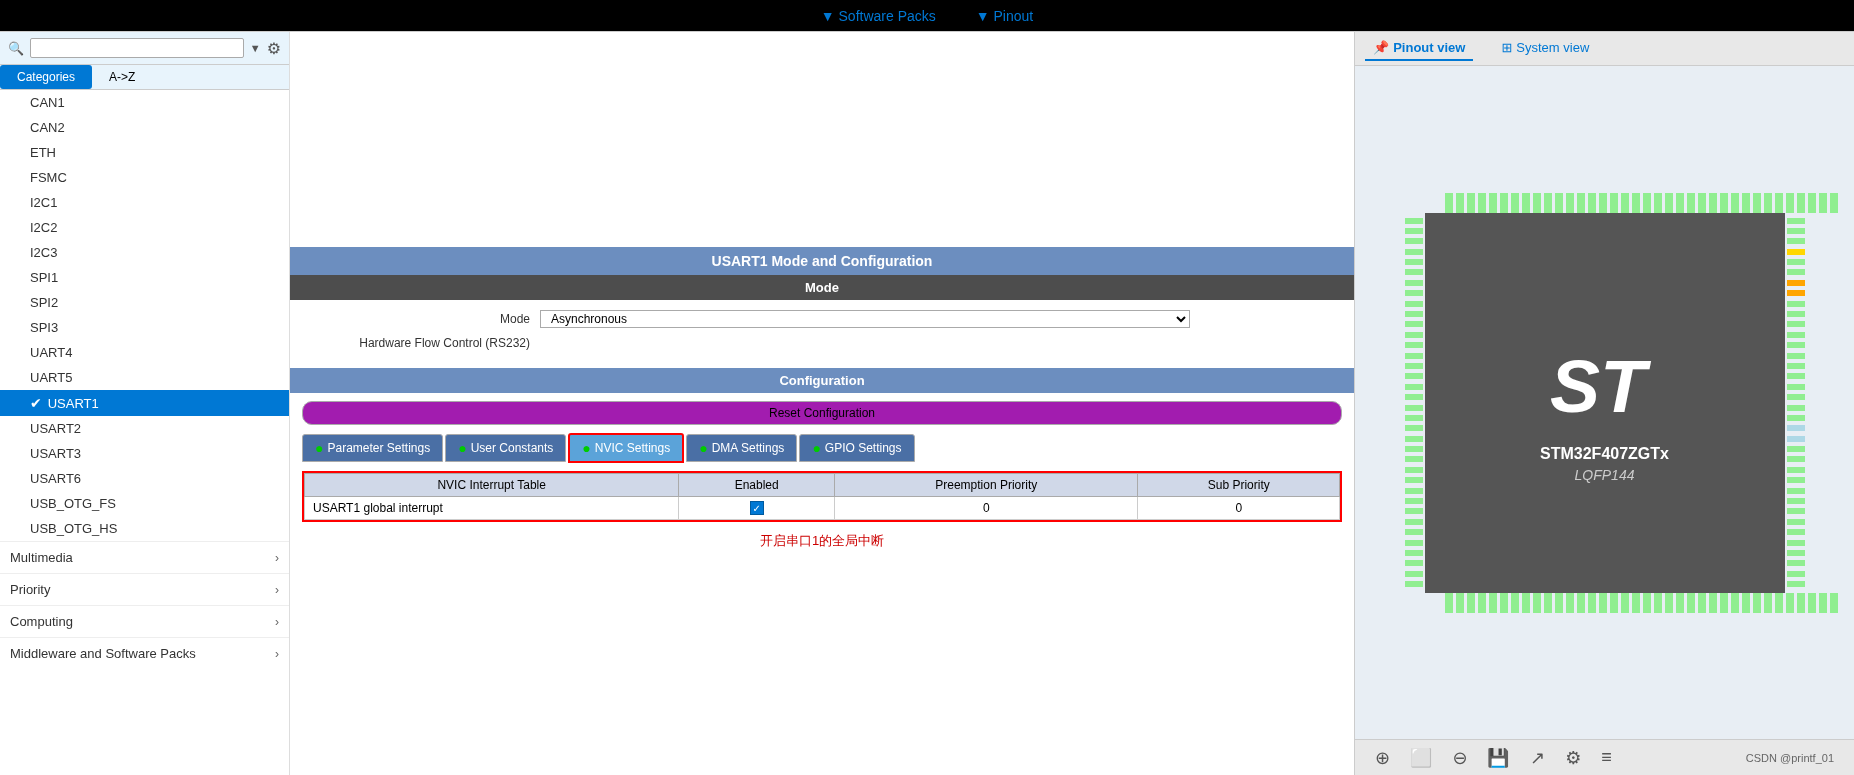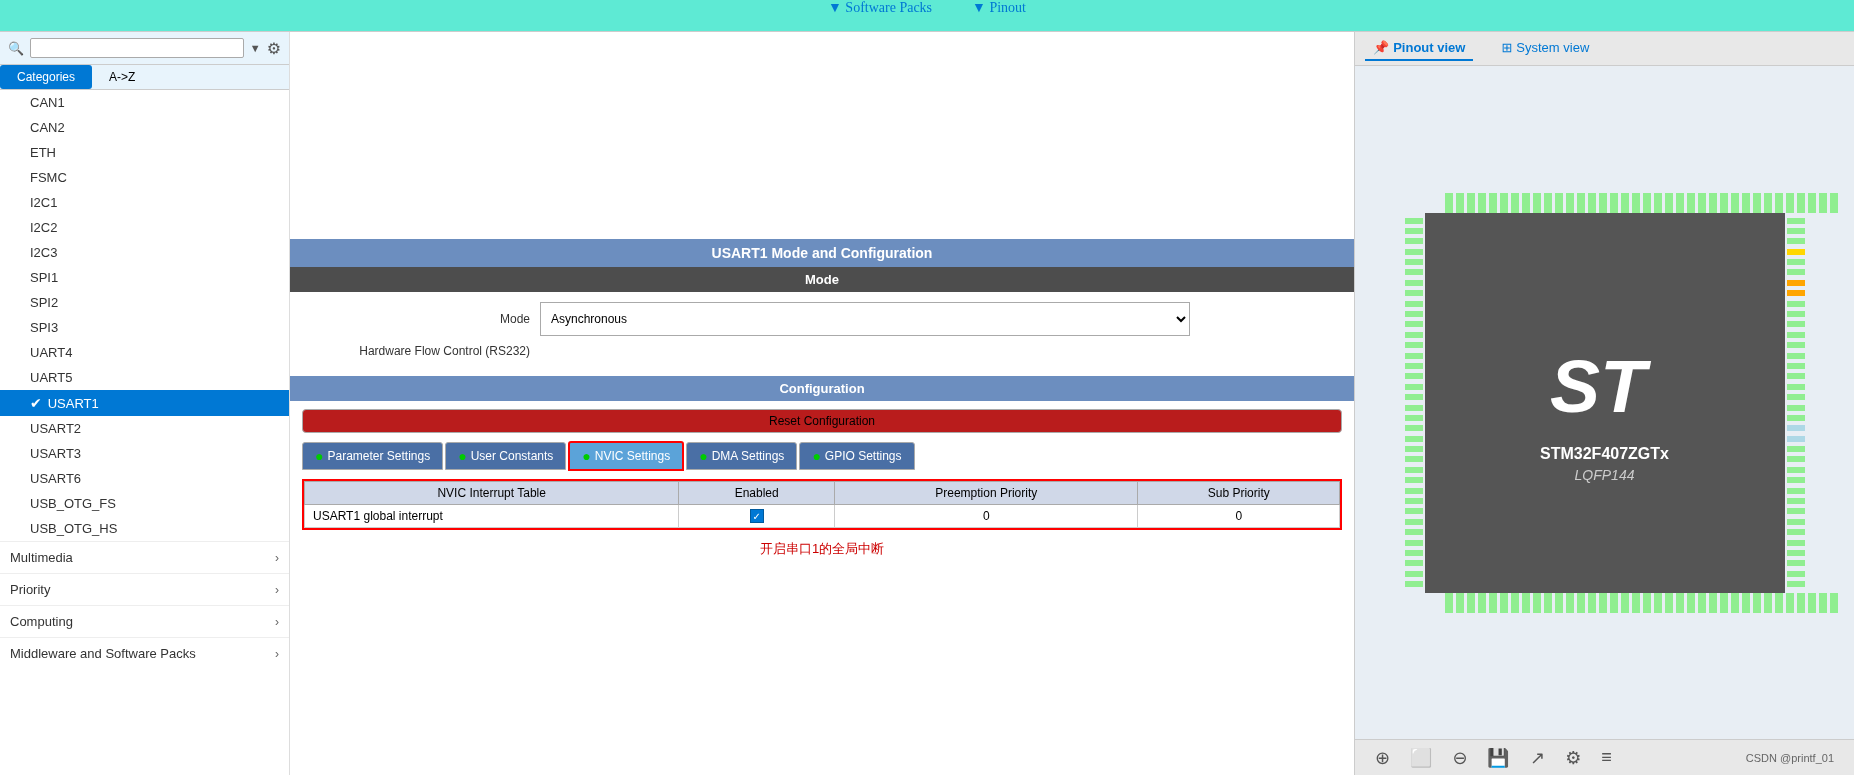--- a/index.html
+++ b/index.html
@@ -1,27 +1,26 @@
 <!DOCTYPE html>
 <html><head>
   <meta charset="utf-8">
   <style>
     * { margin: 0; padding: 0; box-sizing: border-box; }
     body { font-family: Arial, sans-serif; font-size: 13px; background: #f0f0f0; overflow: hidden; width: 1854px; height: 775px; }
 
     
     .top-bar {
       display: flex;
-      align-items: flex-start;
+      align-items: center;
       height: 32px;
-      background: #5eead4;
+      background: #000000;
       border-bottom: 1px solid #ccc;
       padding: 0 10px;
       gap: 20px;
-      font-family: Liberation Serif, serif;
     }
     .top-bar-center {
       flex: 1;
       display: flex;
       justify-content: center;
       align-items: center;
       gap: 40px;
       font-size: 14px;
       color: #333;
     }
@@ -147,42 +146,42 @@
       gap: 10px;
     }
     .mode-label {
       width: 220px;
       text-align: right;
       font-size: 12px;
       color: #333;
     }
     .mode-select {
       flex: 1;
-      padding: 8px 6px;
+      padding: 0 6px;
       border: 1px solid #aaa;
       font-size: 12px;
       background: white;
       max-width: 650px;
     }
     .config-section {
       background: #6c8ebf;
       color: white;
       text-align: center;
       padding: 5px;
       font-size: 13px;
       font-weight: bold;
     }
     .reset-btn {
       margin: 8px 12px;
       padding: 4px 12px;
-      background: #b91c1c;
+      background: #a21caf;
       border: 1px solid #aaa;
       cursor: pointer;
       font-size: 12px;
-      border-radius: 4px;
+      border-radius: 10px;
     }
     .config-tabs {
       display: flex;
       margin: 0 12px;
       gap: 2px;
       align-items: center;
     }
     .config-tab {
       padding: 5px 12px;
       border: 1px solid #aaa;

